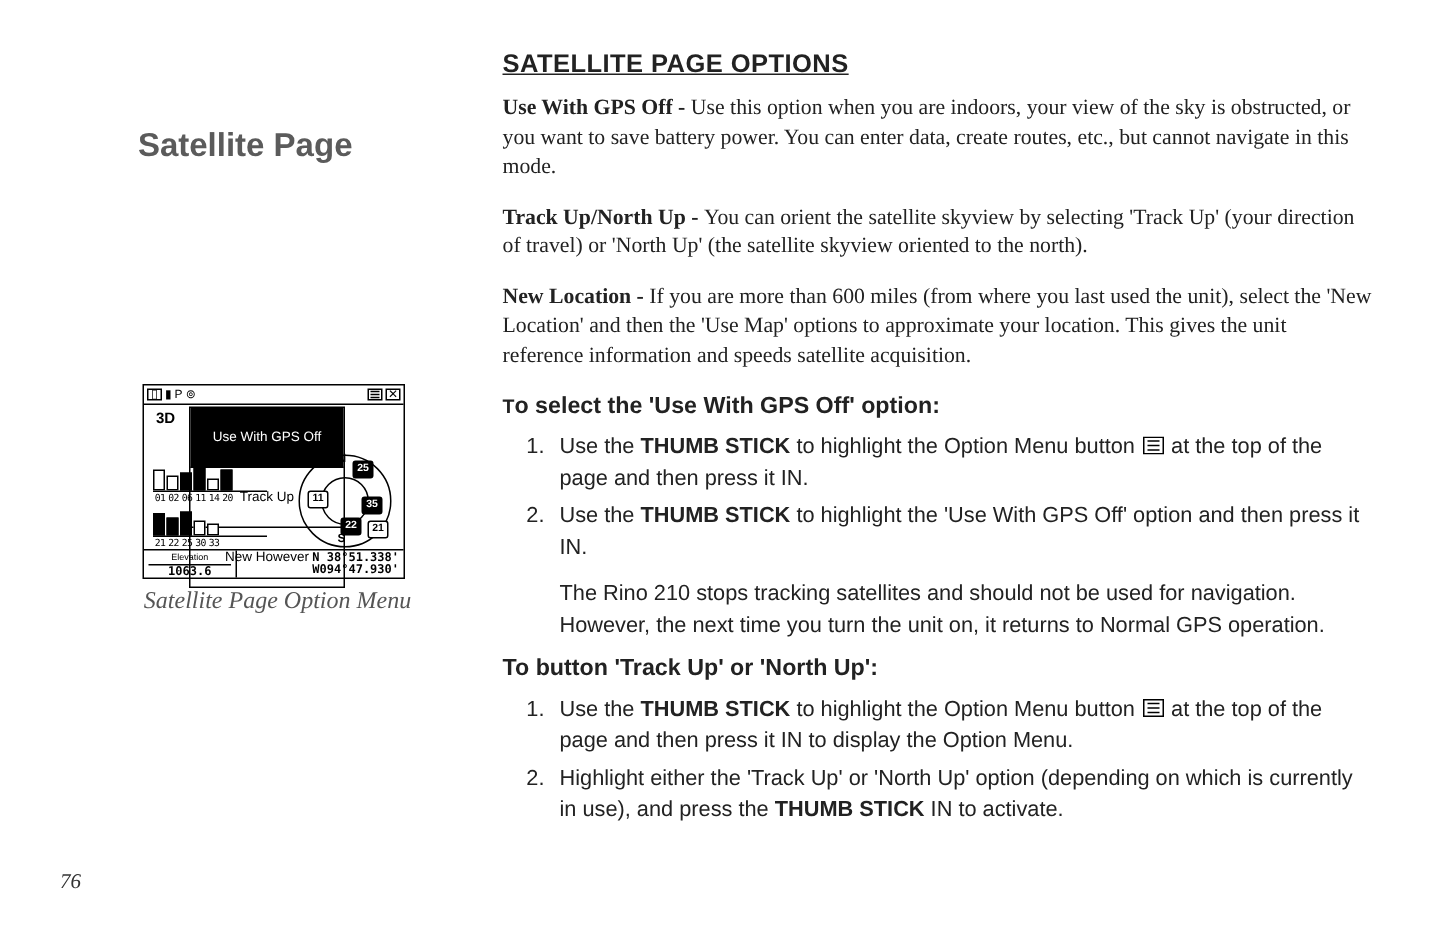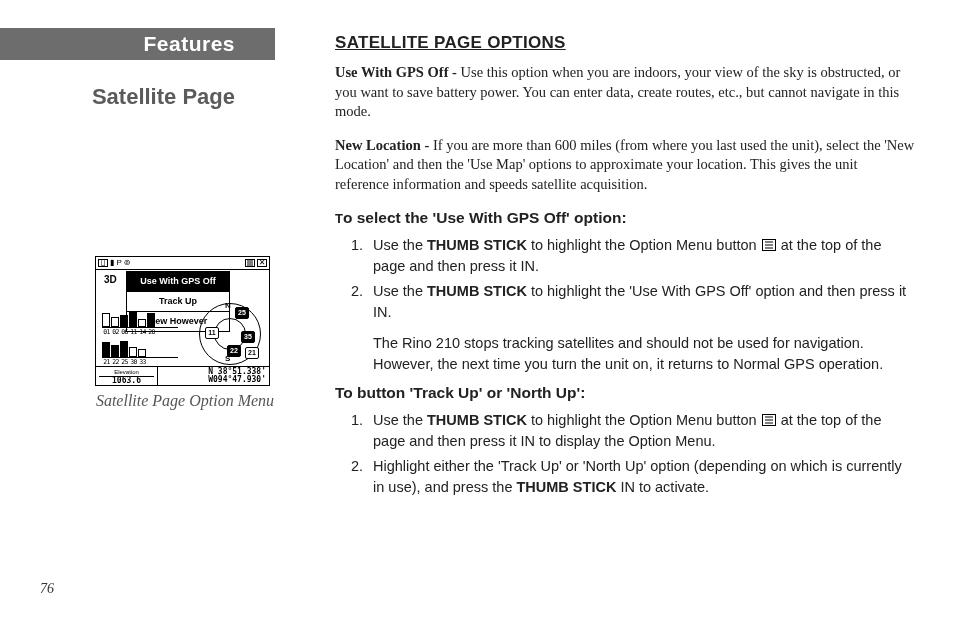--- a/index.html
+++ b/index.html
@@ -166,24 +166,24 @@
     width: 10px; height: 8px; border: 1px solid #000; box-sizing: border-box;
     display:flex; align-items:center; justify-content:center;
   }
   .lcd .mini-icon.x { font-size:8px; line-height:6px; }
   .lcd .menuitems {
     position: absolute;
     left: 30px; top: 14px; width: 102px;
     border: 1px solid #000;
   }
   .lcd .menuitems div {
-    padding: 4px 2px;
+    padding: 14px 2px;
     font-family: Arial, sans-serif;
     font-size: 9px;
-    font-weight: 700;
+    font-weight: 400;
     line-height: 11px;
     border-bottom: 1px solid #000;
   }
   .lcd .menuitems div:last-child { border-bottom:none; }
   .lcd .menuitems .sel { background:#000; color:#fff; }
   .lcd .threeD {
     position:absolute; left:8px; top:16px; font-size:10px; font-weight:700;
   }
   .lcd .bars1 { position:absolute; left:6px; top:52px; width:76px; }
   .lcd .bars2 { position:absolute; left:6px; top:82px; width:76px; }
@@ -207,21 +207,20 @@
   .lcd .bottom .cell { border-right:1px solid #000; padding:0 3px; display:flex; flex-direction:column; justify-content:center; font-size:7px; line-height:8px; }
   .lcd .bottom .cell:last-child { border-right:none; flex:1;text-align:right; }
   .lcd .bottom .lbl { font-size:6px; color:#000; border-bottom:1px solid #000; }
   .lcd .bottom .val { font-family: monospace; font-size:8px; font-weight:700; }
 </style>
 </head>
 <body>
 
 <div class="page">
 
-  <div class="features-tab">Features</div>
   <div class="left-title">Satellite Page</div>
 
   <div class="figure-wrap">
     <div class="lcd">
       <div class="topbar">
         <span class="mini-icon">▯</span>
         <span style="font-size:8px;">▮</span>
         <span style="font-size:8px;">P</span>
         <span style="font-size:8px;">⊚</span>
         <span class="sp"></span>
@@ -305,20 +304,23 @@
 
   <div class="page-number">76</div>
 
   <div class="right-col">
     <div class="sec-heading">SATELLITE PAGE OPTIONS</div>
 
     <p class="body-p">
       <span class="lead">Use With GPS Off - </span><span>Use this option when you are indoors, your view of the sky is obstructed, or you want to save battery power.  You can enter data, create routes, etc., but cannot navigate in this mode.</span>
     </p>
 
+    <p class="body-p">
+      <span class="lead">Track Up/North Up - </span><span>You can orient the satellite skyview by selecting 'Track Up' (your direction of travel) or 'North Up' (the satellite skyview oriented to the north).</span>
+    </p>
 
     <p class="body-p">
       <span class="lead">New Location - </span><span>If you are more than 600 miles (from where you last used the unit), select the 'New Location' and then the 'Use Map' options to approximate your location.  This gives the unit reference information and speeds satellite acquisition.</span>
     </p>
 
     <div class="sub-heading">
       <span style="font-size:13px;">T</span><span>o select the 'Use With GPS Off' option:</span>
     </div>
 
     <ol class="step-list">

